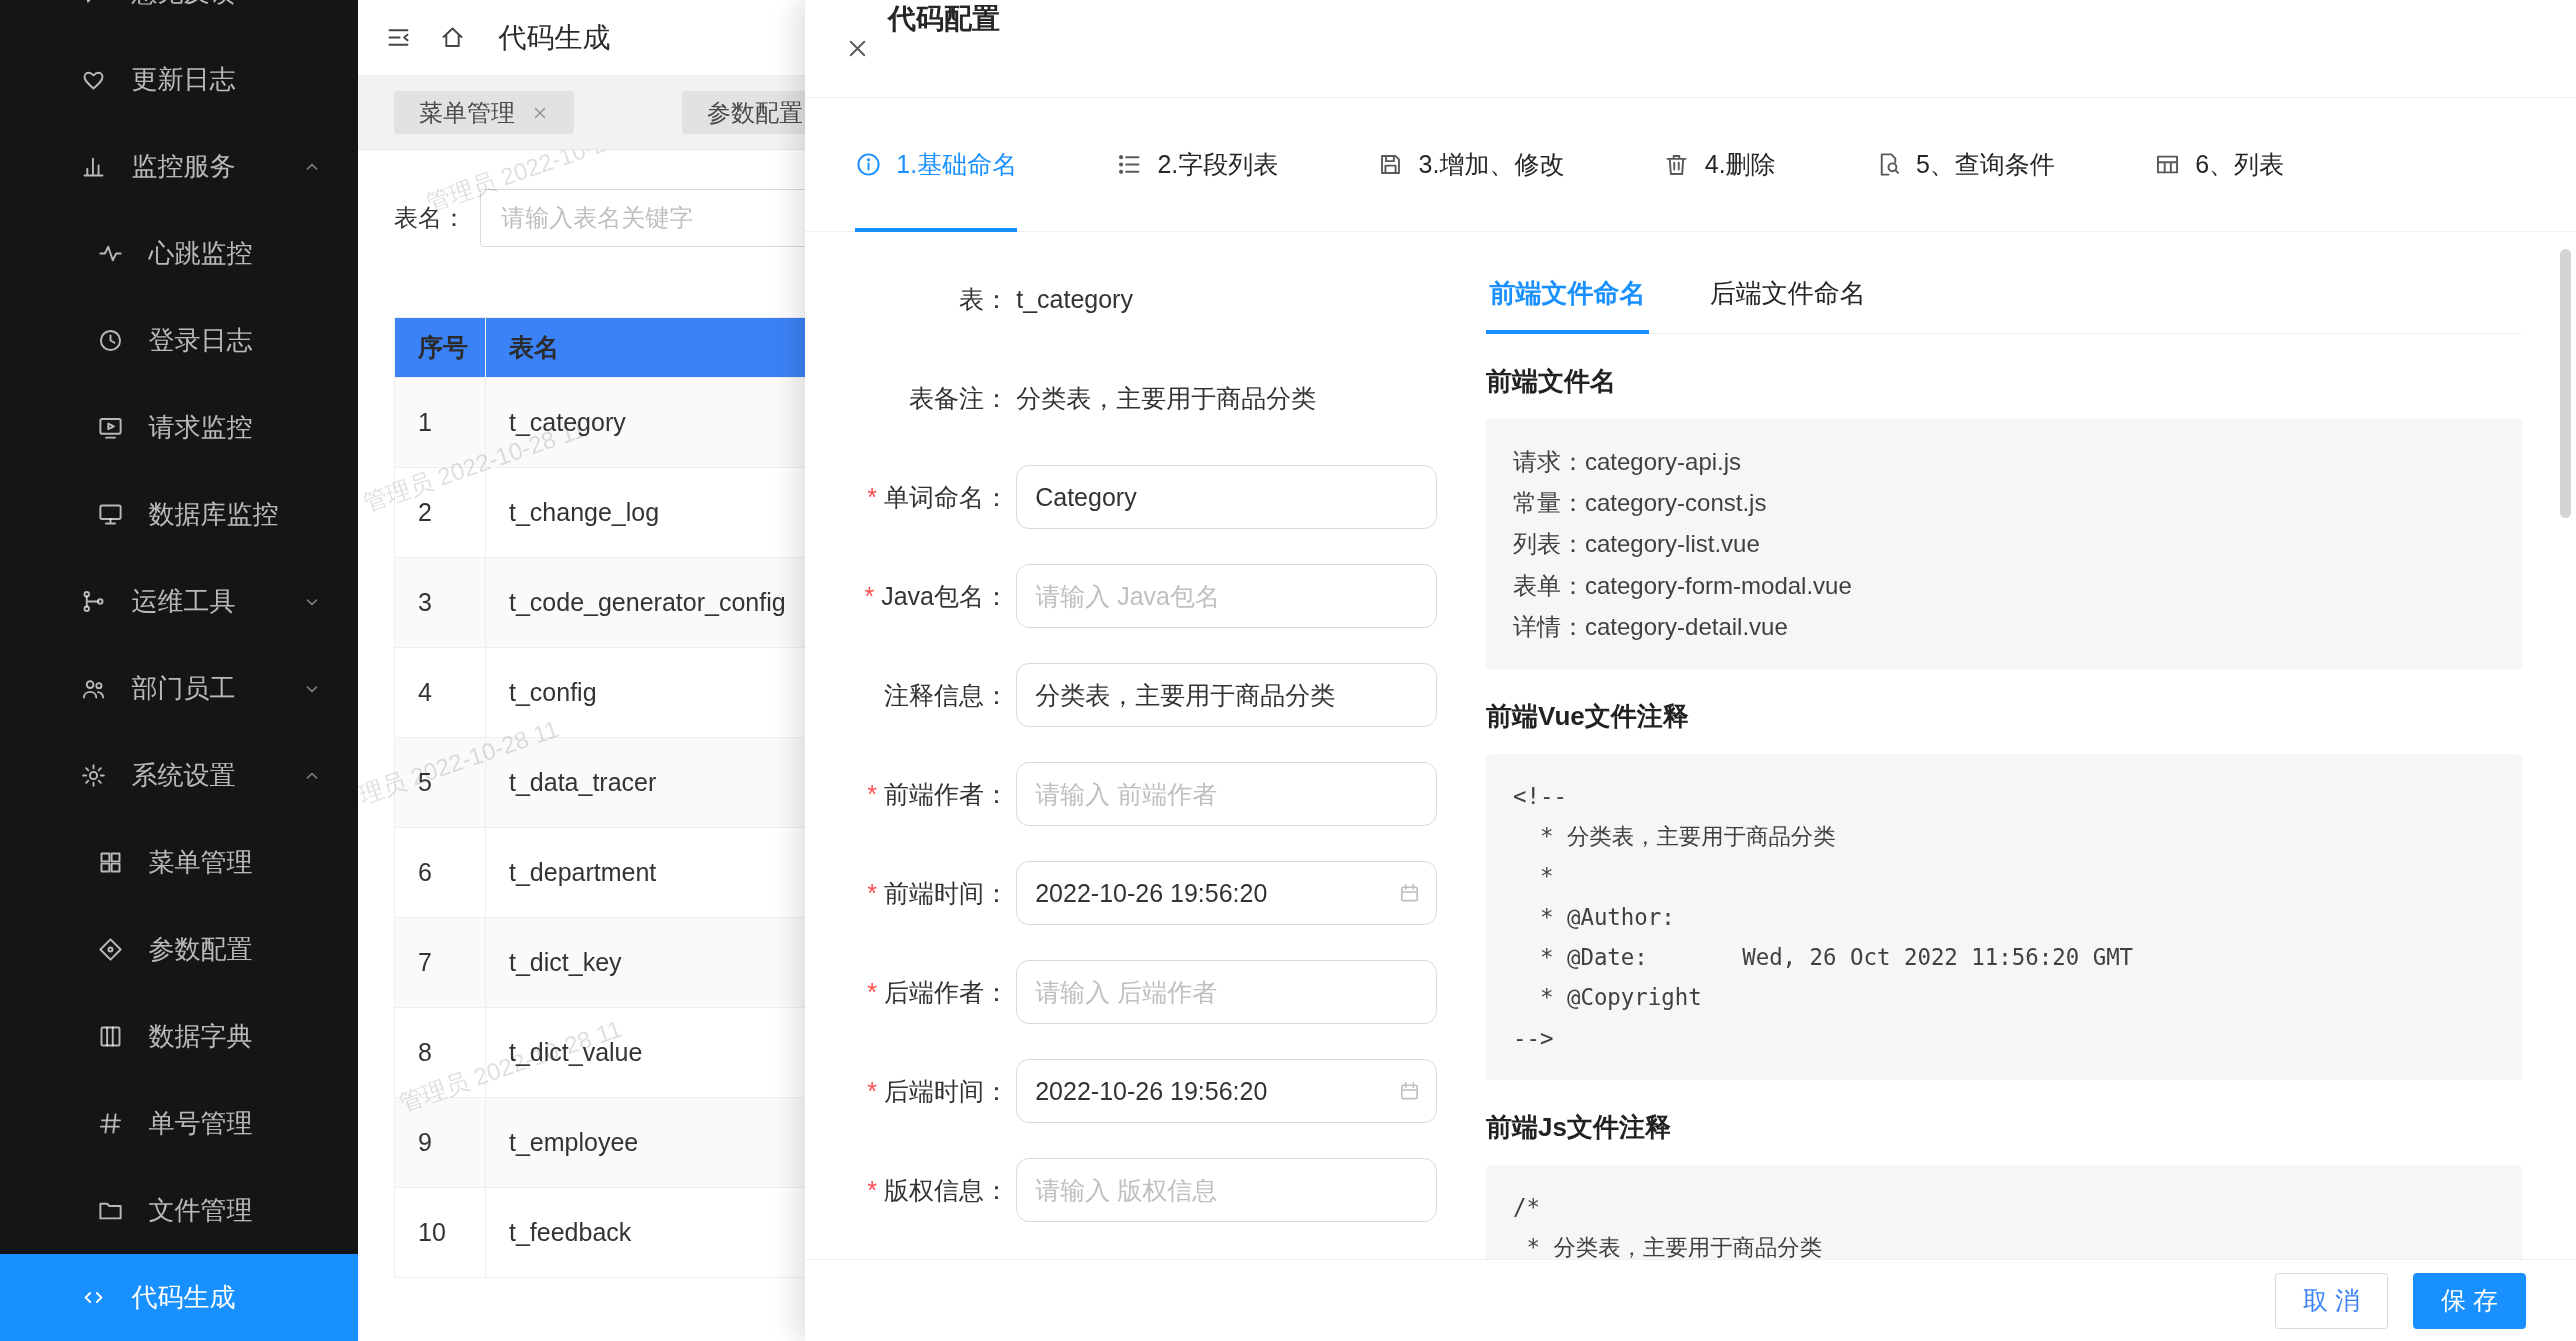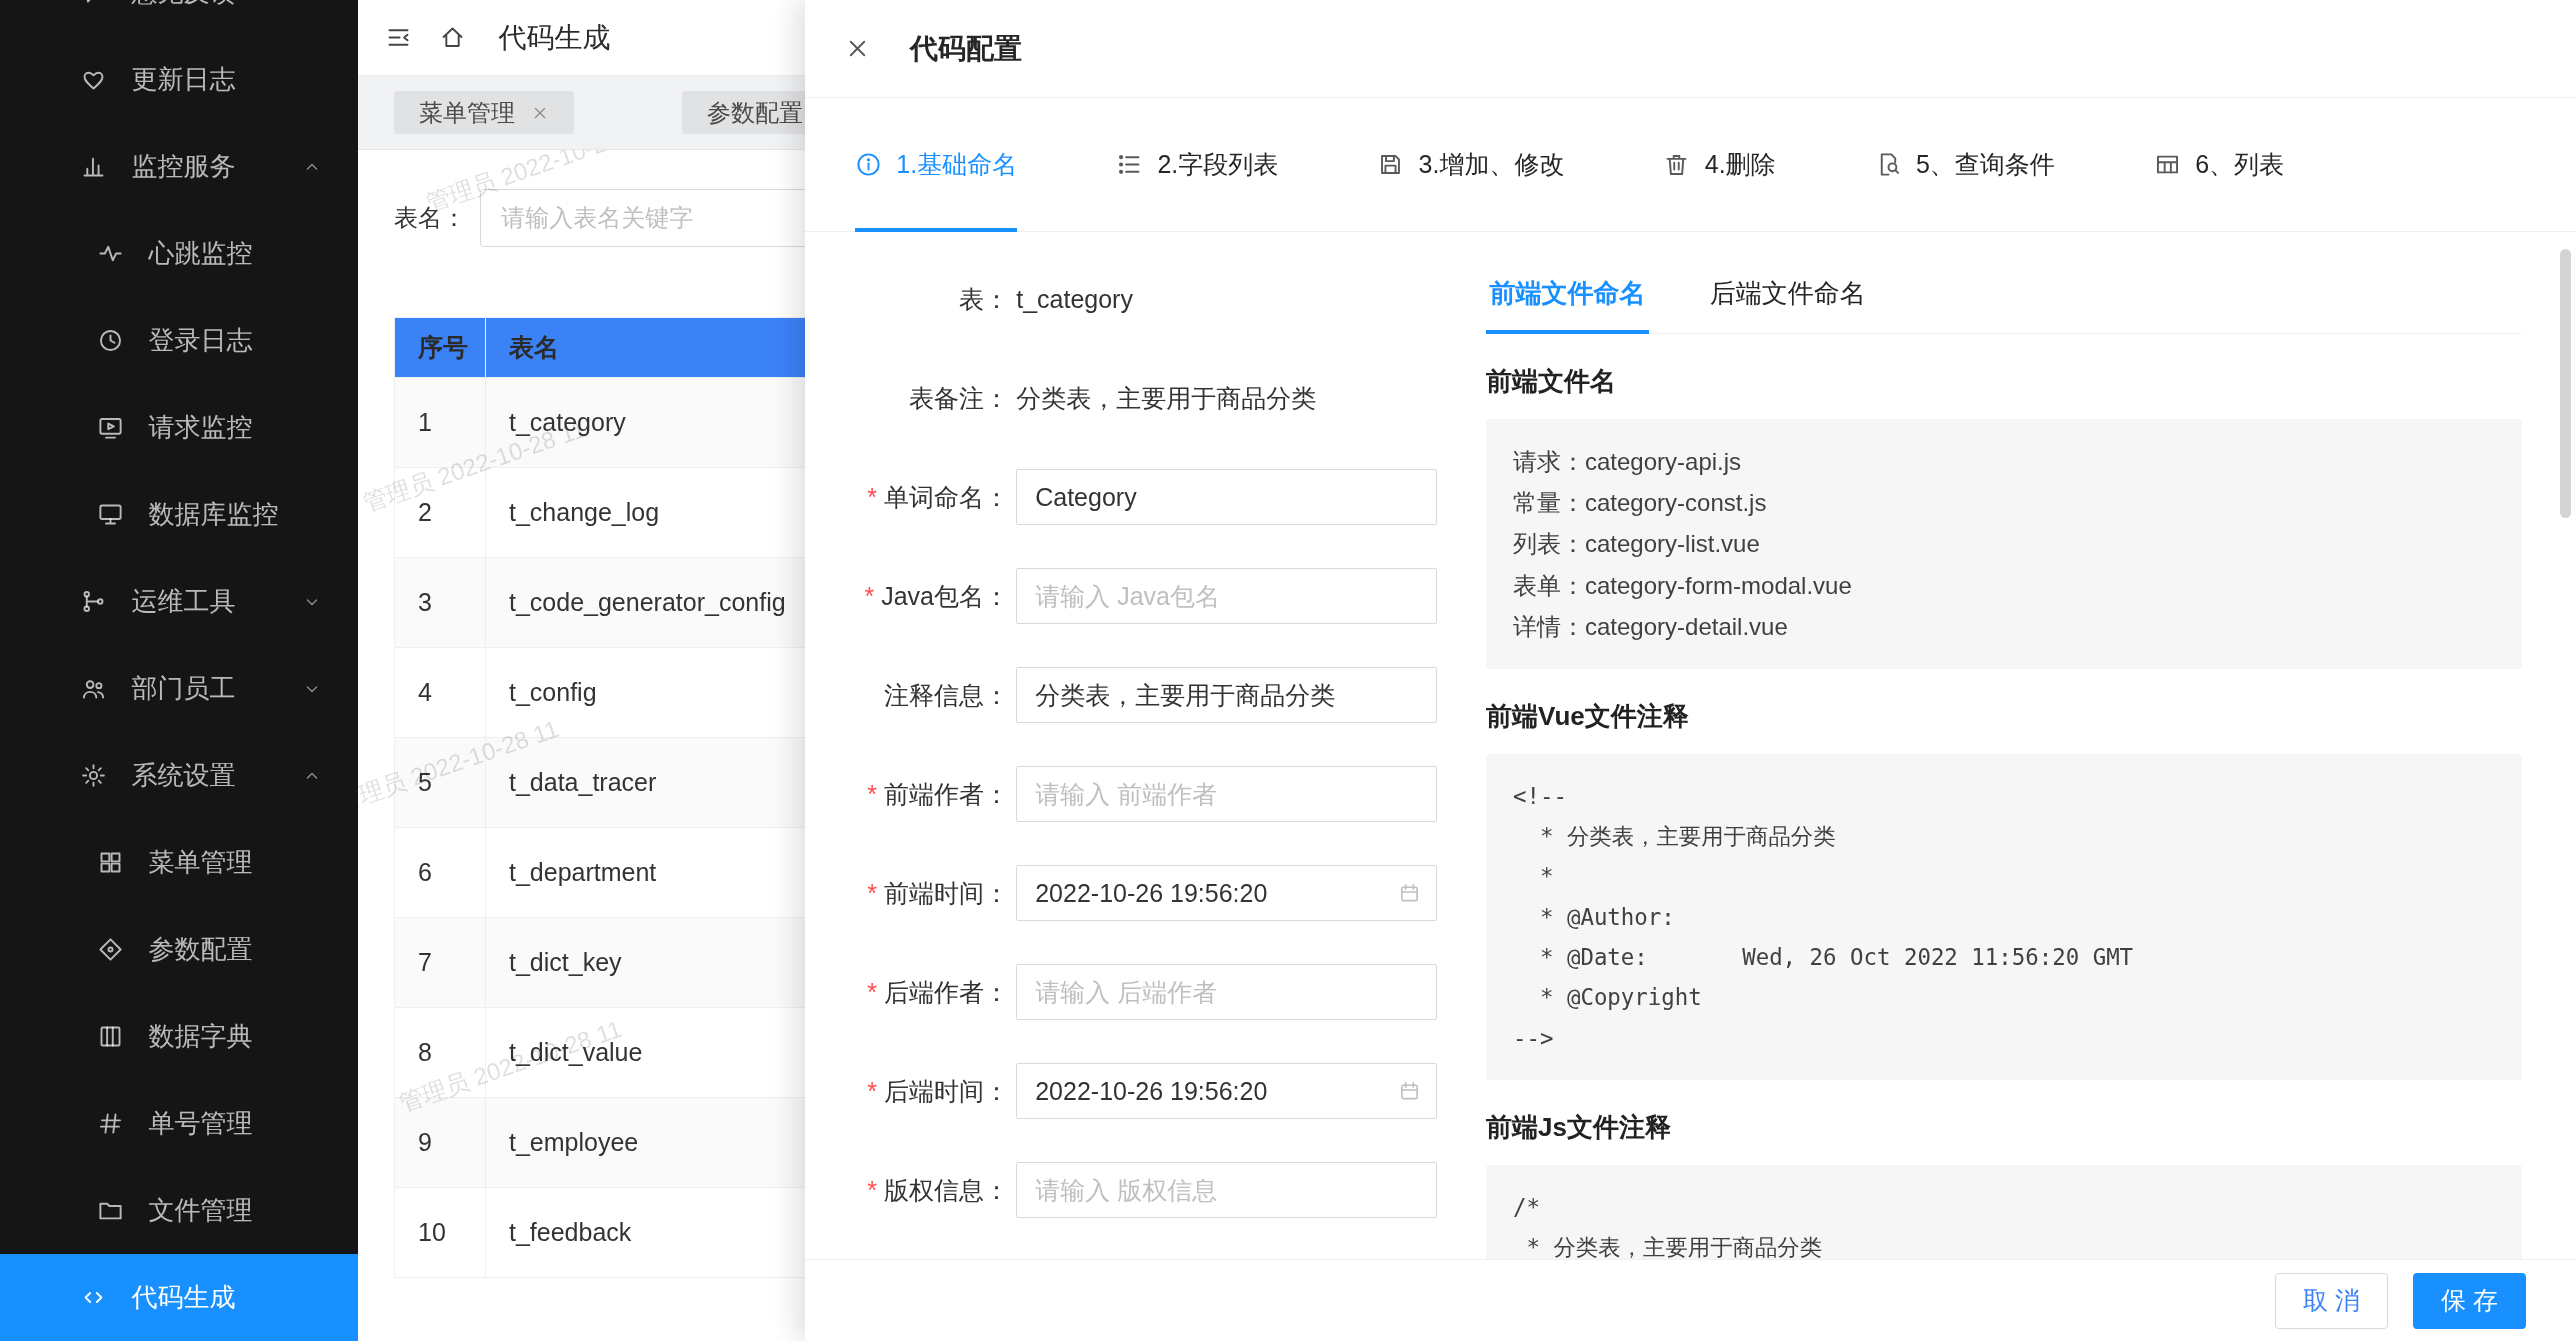--- a/index.html
+++ b/index.html
@@ -43,37 +43,37 @@
   .data-table tbody tr:nth-child(odd) td{background:#fafafa;}
   .wm{position:absolute;transform:rotate(-19deg);color:rgba(0,0,0,0.13);font-size:24px;white-space:nowrap;pointer-events:none;}
   .wm1{left:63px;top:0px;}
   .wm2{left:0px;top:300px;}
   .wm3{left:-27px;top:600px;}
   .wm4{left:36px;top:900px;}
 
   
   .drawer{position:absolute;left:805px;top:0;width:1771px;height:1341px;background:#fff;
     box-shadow:-9px 0 25px rgba(0,0,0,0.12);display:flex;flex-direction:column;}
-  .drawer-header{height:97px;flex:0 0 auto;display:flex;align-items:center;gap:39px;padding:0 39px;border-bottom:0.9px solid #f0f0f0;}
+  .drawer-header{height:97px;flex:0 0 auto;display:flex;gap:17px;padding:0 39px;border-bottom:0.9px solid #f0f0f0;}
   .drawer-close{font-size:27px;color:#595959;cursor:pointer;}
   .drawer-title{font-size:28px;font-weight:600;color:#262626;margin:0;}
   .steps{flex:0 0 auto;height:133px;display:flex;align-items:center;gap:99px;padding:0 50px;border-bottom:0.9px solid #f0f0f0;}
   .step{display:flex;align-items:center;gap:14.3px;height:100%;font-size:25px;color:#262626;cursor:pointer;position:relative;white-space:nowrap;}
   .step .icon{font-size:27px;color:#595959;}
   .step.active{color:#1890ff;}
   .step.active .icon{color:#1890ff;}
   .step.active::after{content:"";position:absolute;left:0;right:0;bottom:-0.9px;height:3.6px;background:#1890ff;}
   .drawer-body{flex:1 1 auto;display:flex;gap:43px;padding:39px 54px 0 36px;overflow:hidden;}
   .form-col{width:602px;flex:0 0 auto;}
   .form-row{display:flex;align-items:center;height:56px;margin-bottom:43px;}
   .form-label{width:168px;text-align:right;font-size:25px;color:#333;flex:0 0 auto;white-space:nowrap;}
   .required .form-label::before{content:"* ";color:#ff4d4f;}
   .form-value{font-size:25px;color:#333;margin-left:7.2px;}
   .form-input-wrap{position:relative;margin-left:7.2px;display:inline-flex;}
-  .form-input{width:421px;height:56px;border:0.9px solid #d9d9d9;border-radius:2px;padding:0 18px;font-size:25px;color:#333;outline:none;background:#fff;box-sizing:border-box;font-family:inherit;}
+  .form-input{width:421px;height:64px;border:0.9px solid #d9d9d9;border-radius:13px;padding:0 18px;font-size:25px;color:#333;outline:none;background:#fff;box-sizing:border-box;font-family:inherit;}
   .form-input::placeholder{color:#bfbfbf;}
   .date .form-input{padding-right:59px;}
   .cal-icon{position:absolute;right:16px;top:50%;transform:translateY(-50%);font-size:23px;color:#bfbfbf;}
   .panel-col{flex:1 1 auto;min-width:0;}
   .panel-tabs{display:flex;gap:57px;border-bottom:0.9px solid #f0f0f0;}
   .panel-tab{padding:5.4px 3.6px 21.5px;font-size:26px;color:#262626;cursor:pointer;position:relative;font-weight:400;white-space:nowrap;}
   .panel-tab.active{color:#1890ff;font-weight:600;}
   .panel-tab.active::after{content:"";position:absolute;left:0;right:0;bottom:-0.9px;height:3.6px;background:#1890ff;}
   .section-title{font-size:26px;font-weight:700;color:#222;margin:30.5px 0 20px;}
   .section-box{background:#f6f6f6;border-radius:3.6px;padding:21.5px 27px;font-size:24px;color:#404040;line-height:1.72;}

